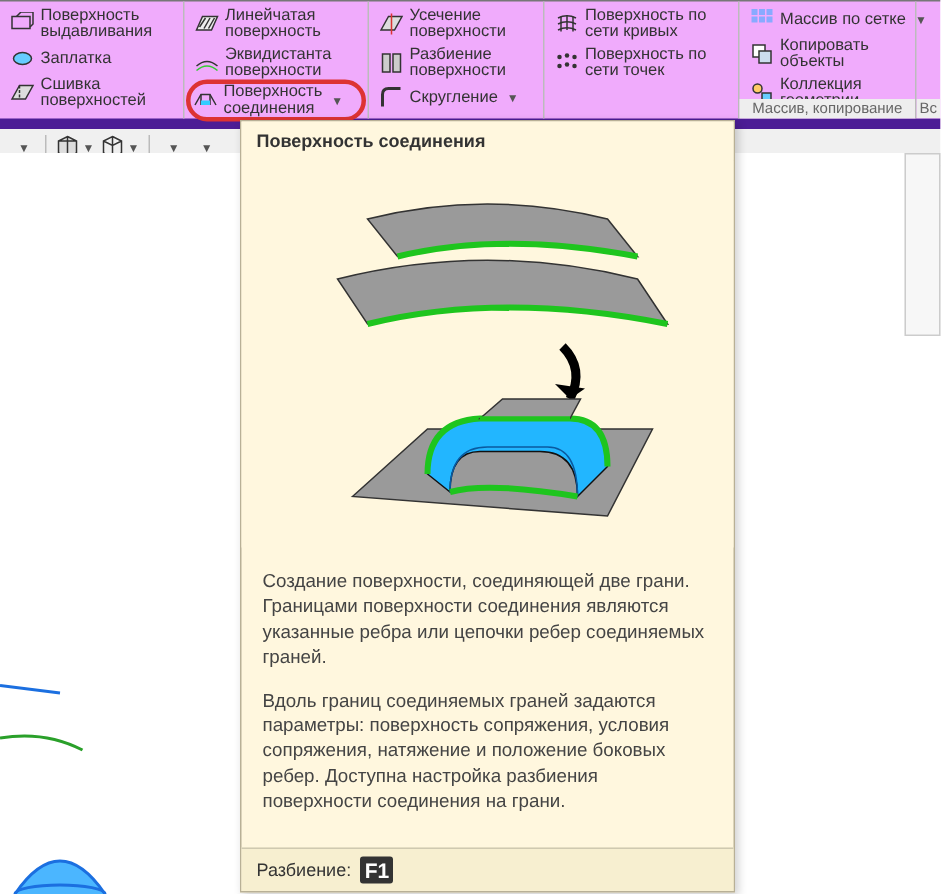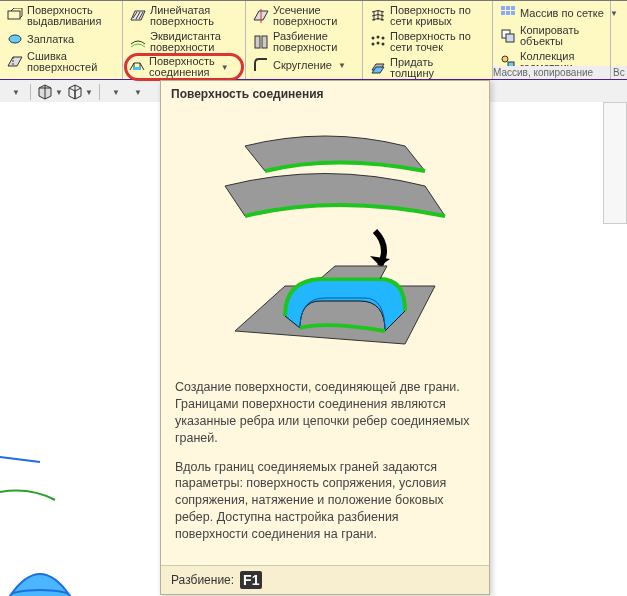--- a/index.html
+++ b/index.html
@@ -1,18 +1,18 @@
 <!DOCTYPE html>
 <html><head>
 <meta charset="utf-8">
 <style>
 html,body{margin:0;padding:0;font-family:"Segoe UI",Tahoma,sans-serif;font-size:11px;color:#333;background:#fff;overflow:hidden;width:627px;height:596px}
-.ribbon{display:flex;border-top:1px solid #777;border-bottom:1px solid #4c1d95;background:#fef9c3;height:78px}
+.ribbon{display:flex;border-top:1px solid #777;border-bottom:7px solid #4c1d95;background:#f0abfc;height:78px}
 .rgroup{display:flex;flex-direction:column;height:100%;border-right:1px solid #bbb;position:relative;padding:2px 3px 14px 3px;box-sizing:border-box}
-.rgroup .lbl-bottom{position:absolute;bottom:0;left:0;right:0;font-size:10px;color:#666;white-space:nowrap;overflow:hidden;padding:1px 0;background:#eee}
+.rgroup .lbl-bottom{position:absolute;bottom:0;left:0;right:0;font-size:10px;color:#666;text-align:center;white-space:nowrap;overflow:hidden;padding:1px 0;background:#eee}
 .ritem{display:flex;align-items:center;gap:4px;padding:2px 4px;line-height:11px;white-space:nowrap;cursor:default}
 .ritem .ic{width:16px;height:16px;flex:0 0 16px;display:flex;align-items:center;justify-content:center}
 .ritem .tx{font-size:11px}
 .highlit{border:3px solid #d33;border-radius:14px;padding:0 6px 0 2px;margin:-2px}
 .qat{display:flex;align-items:center;gap:4px;height:24px;padding:0 6px;border-bottom:1px solid #999;background:#f0f0f0}
 .qat .qbtn,.qat .qsep{display:flex;align-items:center;justify-content:center;height:20px}
 .qat .qbtn{min-width:18px;cursor:default}
 .qat .qsep{width:1px;background:#bbb;height:16px;margin:0 2px}
 .viewport{position:absolute;left:0;right:0;top:102px;bottom:0;background:#fff}
 .thin-tool{position:absolute;right:0;top:102px;width:22px;height:120px;border:1px solid #ccc;background:#f7f7f7}
@@ -139,29 +139,20 @@
             <circle cx="3" cy="4" r="1.5" fill="#333"></circle>
             <circle cx="8" cy="3" r="1.5" fill="#333"></circle>
             <circle cx="13" cy="4" r="1.5" fill="#333"></circle>
             <circle cx="3" cy="10" r="1.5" fill="#333"></circle>
             <circle cx="8" cy="9" r="1.5" fill="#333"></circle>
             <circle cx="13" cy="10" r="1.5" fill="#333"></circle>
           </svg>
         </span>
         <span class="tx"><span>Поверхность по</span><br><span>сети точек</span></span>
       </div>
-    <div class="ritem">
-        <span class="ic">
-          <svg width="16" height="16">
-            <path d="M2 10 L6 4 L14 4 L10 10 Z" fill="#bbb" stroke="#333"></path>
-            <path d="M2 13 L6 7 L14 7 L10 13 Z" fill="#6bf" stroke="#333"></path>
-          </svg>
-        </span>
-        <span class="tx"><span>Придать</span><br><span>толщину</span></span>
-      </div>
   </div>
 
   <div class="rgroup" style="width:118px">
     <div class="ritem">
         <span class="ic">
           <svg width="16" height="16">
             <rect x="1" y="1" width="4" height="4" fill="#8af"></rect>
             <rect x="6" y="1" width="4" height="4" fill="#8af"></rect>
             <rect x="11" y="1" width="4" height="4" fill="#8af"></rect>
             <rect x="1" y="6" width="4" height="4" fill="#8af"></rect>

